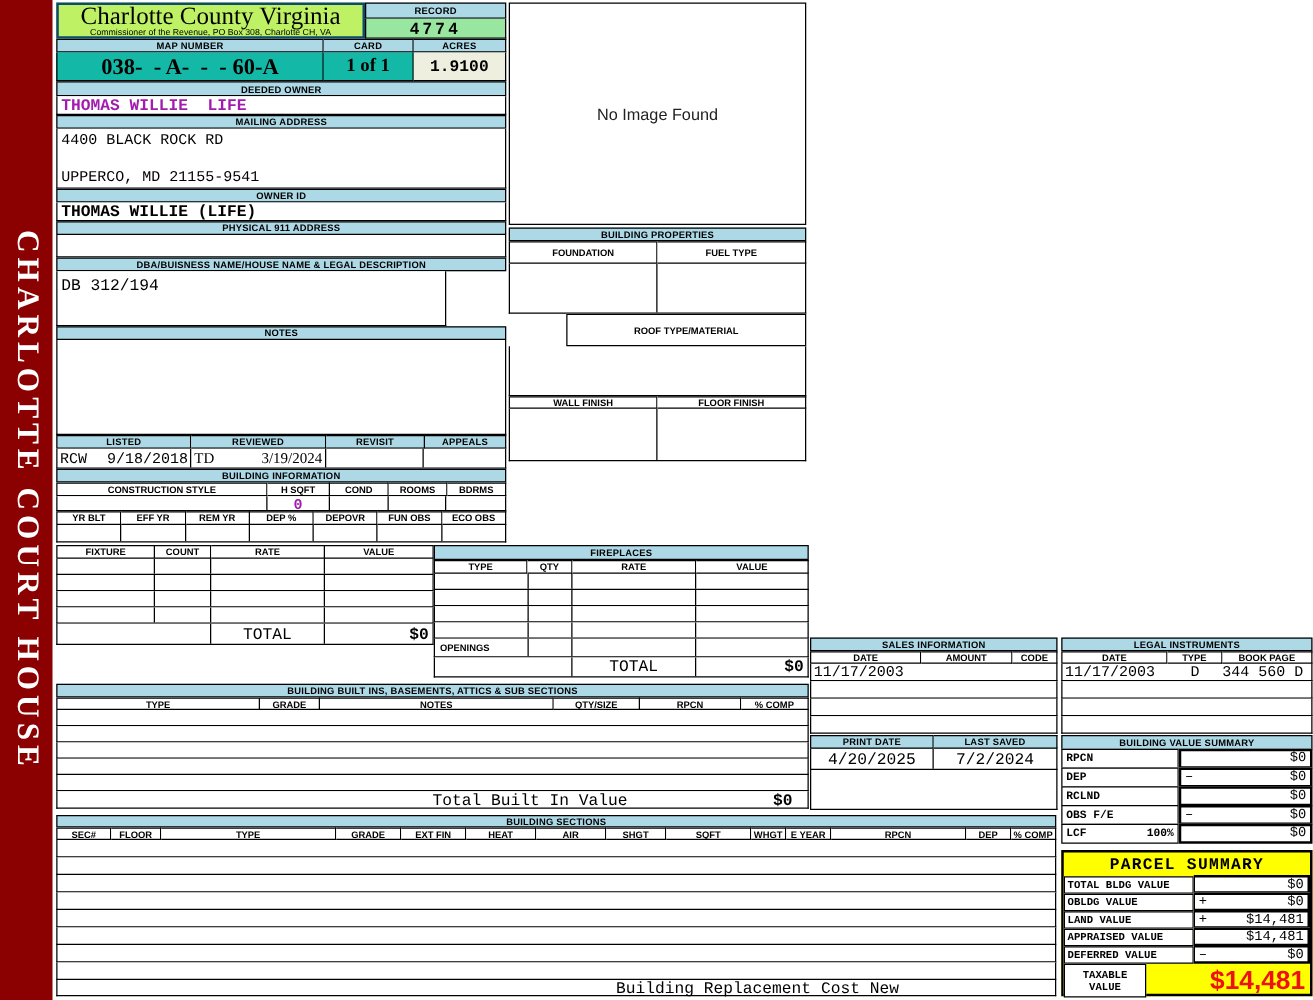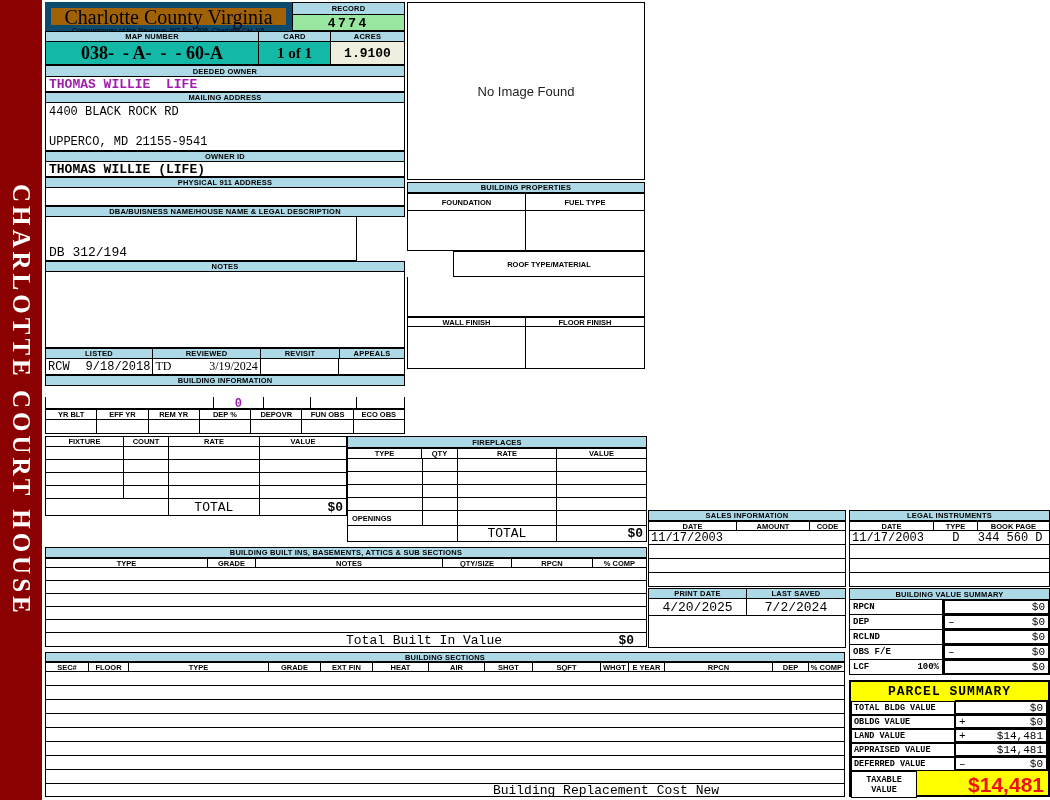--- a/index.html
+++ b/index.html
@@ -21,22 +21,22 @@
   .valcell { font-size: 12px; white-space: pre; }
 
   
   #sidebar { position: absolute; left: 0; top: 0; width: 42px; height: 800px; background: #8B0000;
              display: flex; align-items: center; justify-content: center; }
   #sidebar .vtext { writing-mode: vertical-rl; font-family: "Liberation Serif", "DejaVu Serif", serif;
                     font-weight: bold; font-size: 25px; color: #fff; letter-spacing: 4px; white-space: nowrap; }
 
   
   #leftpanel { position: absolute; left: 45px; top: 2px; width: 360px; height: 430px; }
-  #county-box { position: absolute; left: 0; top: 0; width: 247px; height: 29px; background: #a16207;
-                border: 6px solid #0c4a6e; text-align: center; }
+  #county-box { position: absolute; left: 0; top: 0; width: 247px; height: 29px; background: #bef264;
+                border: 2px solid #0c4a6e; text-align: center; }
   #county-title { font-size: 20px; line-height: 19px; }
   #county-sub { font-size: 7px; line-height: 8px; }
   #record-box { position: absolute; left: 247px; top: 0; width: 113px; height: 29px; }
   #record-label { height: 13px; }
   #record-value { height: 16px; background: #98E6A0; border: 1px solid #000; border-top: none;
                   font-weight: bold; font-size: 13px; letter-spacing: 3px; text-align: center; }
 
   .yellow { background: #14b8a6; }
   .cream  { background: #EFEFDF; }
   .redtxt { color: #a21caf; font-family: Liberation Mono, monospace; }
@@ -117,21 +117,21 @@
     <div class="mono valcell" style="padding:16px 3px 0;">UPPERCO, MD 21155-9541</div>
   </div>
 
   <div class="abs bar" style="left:0;top:149px;width:360px;height:11px;">OWNER ID</div>
   <div class="abs rowline mono valcell" style="left:0;top:160px;width:360px;height:15px;font-weight:bold;font-size:13px;padding:0 3px;">THOMAS WILLIE (LIFE)</div>
 
   <div class="abs bar" style="left:0;top:175px;width:360px;height:11px;">PHYSICAL 911 ADDRESS</div>
   <div class="abs rowline mono valcell" style="left:0;top:186px;width:360px;height:18px;"></div>
 
   <div class="abs bar" style="left:0;top:204px;width:360px;height:11px;">DBA/BUISNESS NAME/HOUSE NAME &amp; LEGAL DESCRIPTION</div>
-  <div class="abs rowline mono valcell" style="left:0;top:215px;width:312px;height:44px;padding:28px 3px 0;font-size:13px;">DB 312/194</div>
+  <div class="abs rowline mono valcell" style="left:0;top:215px;width:312px;height:44px;padding:4px 3px 0;font-size:13px;">DB 312/194</div>
 
   <div class="abs bar" style="left:0;top:259px;width:360px;height:11px;">NOTES</div>
   <div class="abs rowline mono valcell" style="left:0;top:270px;width:360px;height:76px;"></div>
 
   <div class="abs flexrow" style="left:0;top:346px;width:360px;height:11px;">
     <div class="bar" style="width:108px;">LISTED</div>
     <div class="bar" style="width:108px;border-left:none;">REVIEWED</div>
     <div class="bar" style="width:79px;border-left:none;">REVISIT</div>
     <div class="bar" style="width:65px;border-left:none;">APPEALS</div>
   </div>
@@ -142,20 +142,27 @@
     </div>
     <div class="c" style="width:108px;display:flex;justify-content:space-between;align-items:center;padding:0 2px;font-family:Liberation Serif, serif;">
       <span>TD</span>
       <span>3/19/2024</span>
     </div>
     <div class="c" style="width:79px;"></div>
     <div class="c" style="width:65px;"></div>
   </div>
 
   <div class="abs bar" style="left:0;top:373px;width:360px;height:11px;">BUILDING INFORMATION</div>
+  <div class="abs flexrow" style="left:0;top:384px;width:360px;height:11px;">
+    <div class="whead" style="width:169px;">CONSTRUCTION STYLE</div>
+    <div class="whead" style="width:50px;">H SQFT</div>
+    <div class="whead" style="width:47px;">COND</div>
+    <div class="whead" style="width:47px;">ROOMS</div>
+    <div class="whead" style="width:47px;">BDRMS</div>
+  </div>
   <div class="abs trow mono" style="left:0;top:395px;width:360px;height:12px;font-size:12px;">
     <div class="c" style="width:169px;"></div>
     <div class="c redtxt" style="width:50px;font-weight:bold;text-align:center;">0</div>
     <div class="c" style="width:47px;"></div>
     <div class="c" style="width:47px;"></div>
     <div class="c" style="width:47px;"></div>
   </div>
   <div class="abs flexrow" style="left:0;top:407px;width:360px;height:11px;">
     <div class="whead" style="flex:1;">YR BLT</div>
     <div class="whead" style="flex:1;">EFF YR</div>

